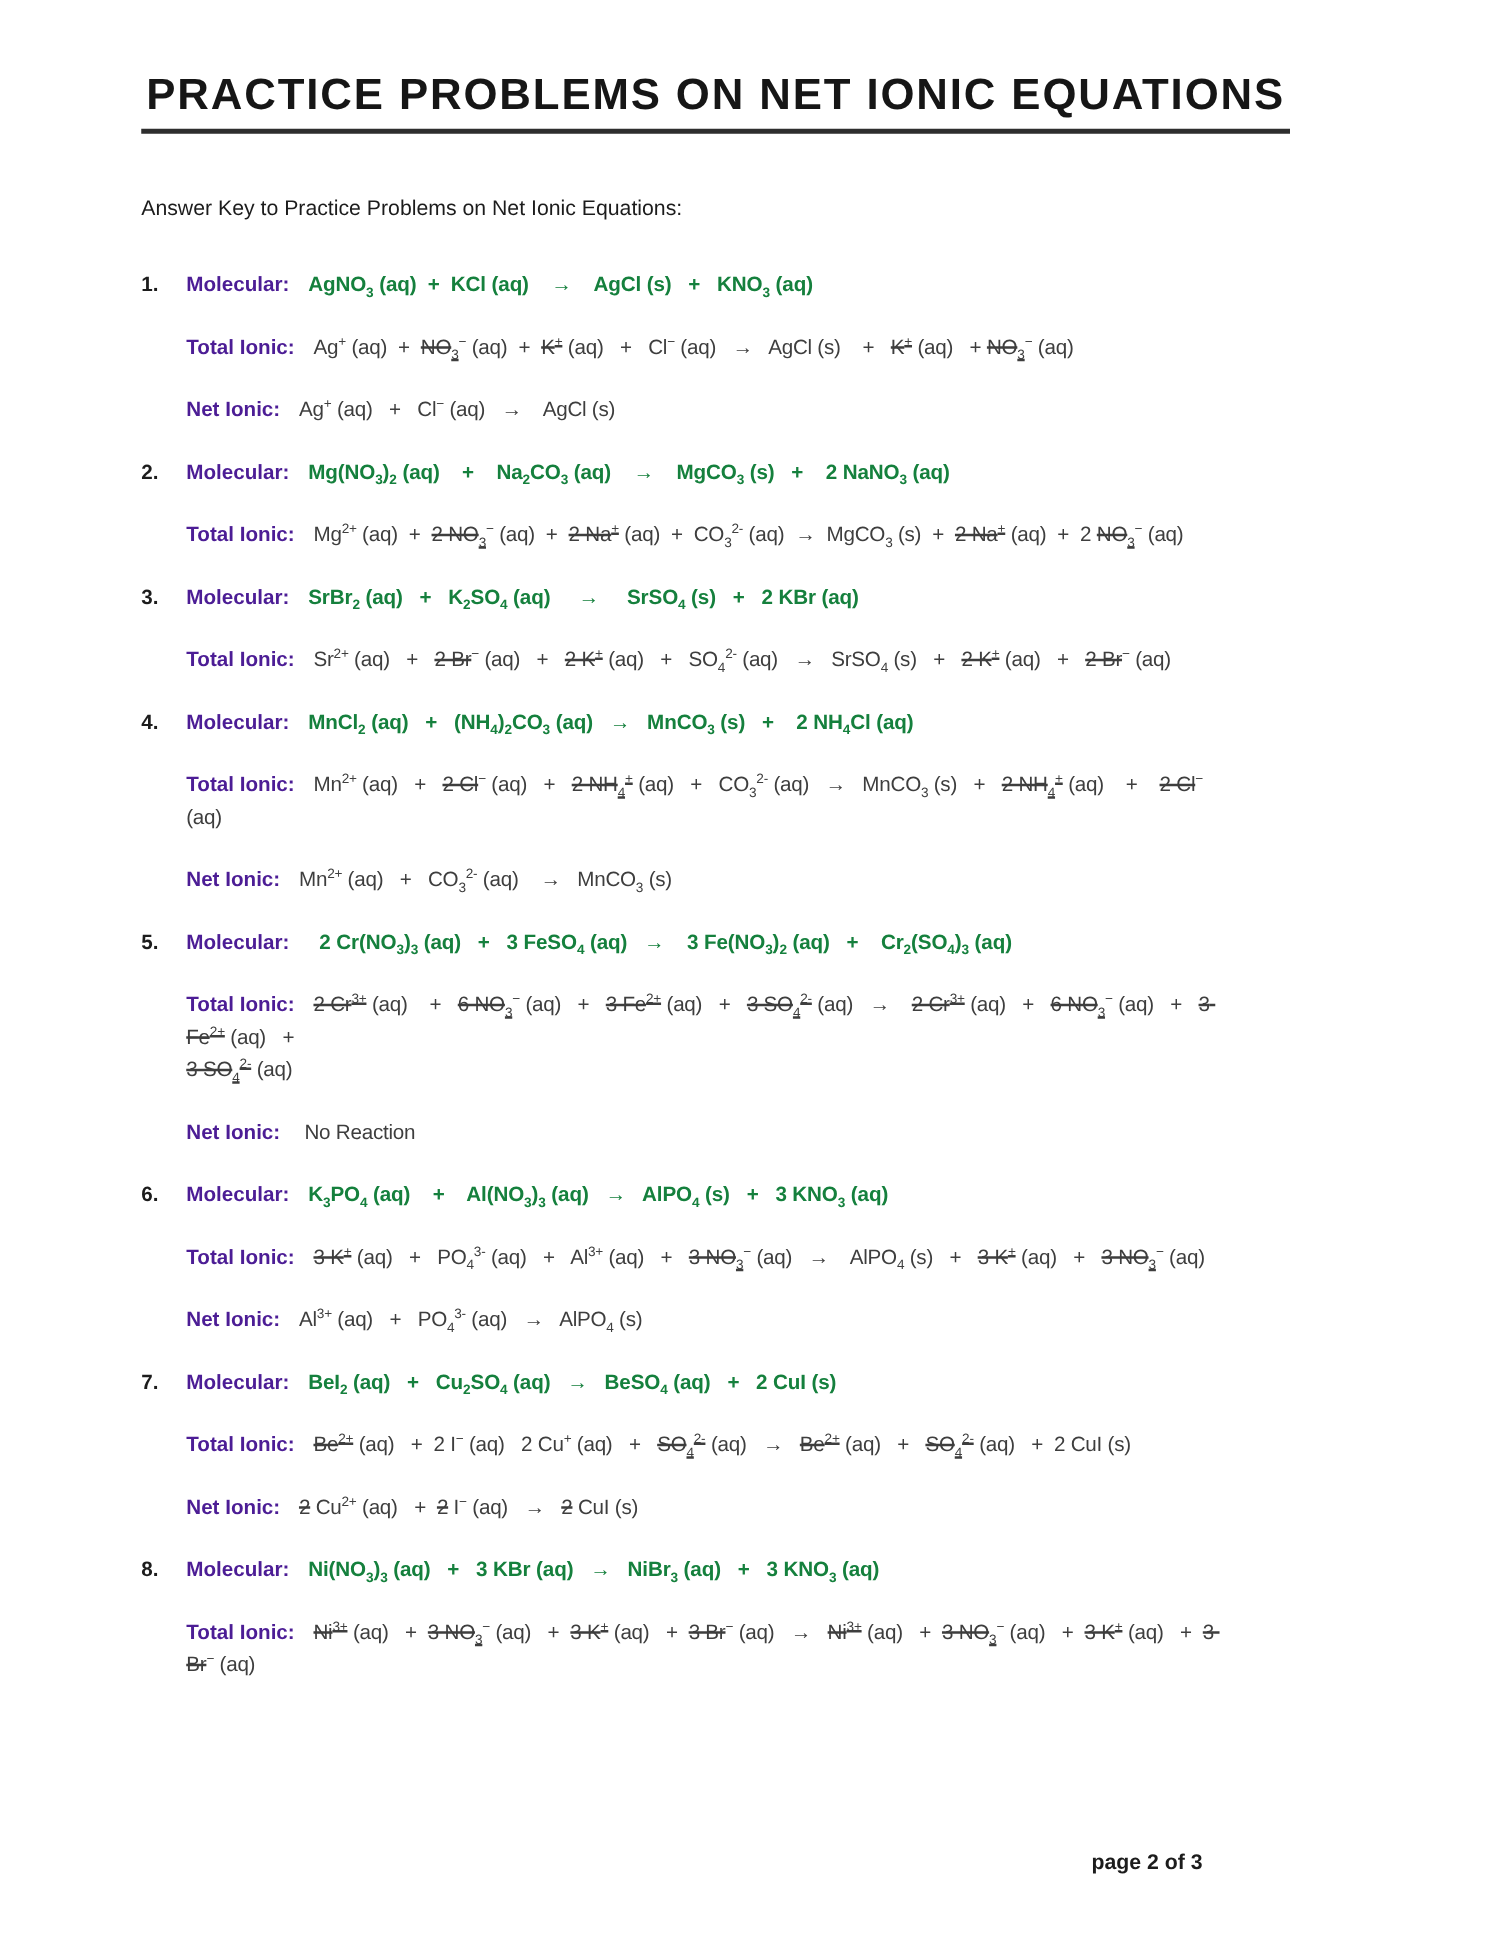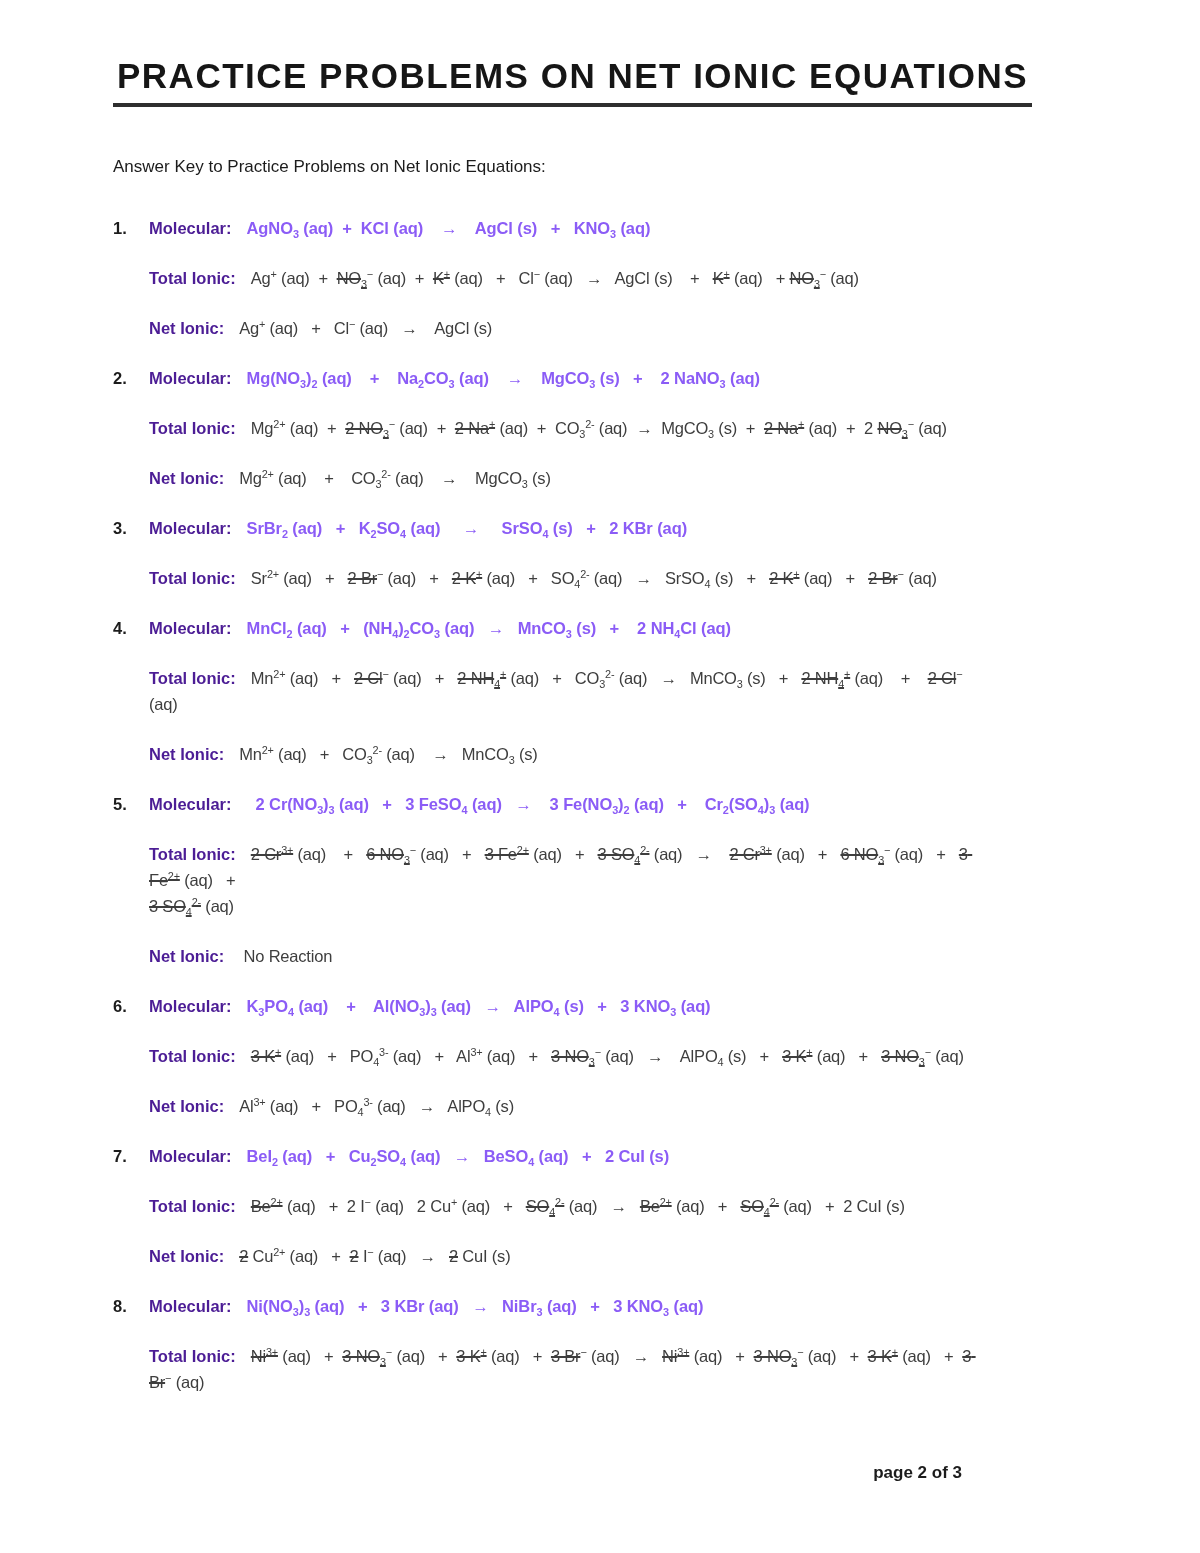--- a/index.html
+++ b/index.html
@@ -50,27 +50,27 @@
     font-weight: bold;
     color: #4c1d95;
     margin-right: 15px;
   }
   .eq {
     white-space: pre-wrap;
     color: #3e3e3e;
     font-weight: normal;
     letter-spacing: -0.2px;
   }
-  .eq.eqb { color: #8b5cf6; font-weight: bold; letter-spacing: -0.1px; text-align: right; }
+  .eq.eqb { color: #15803d; font-weight: bold; letter-spacing: -0.1px; text-align: right; }
   sub, sup { font-size: 66%; line-height: 0; }
   .st { text-decoration: line-through; text-decoration-thickness: 1.5px; }
   .footer {
     position: absolute;
     right: 108px;
-    bottom: 70px;
+    bottom: 53px;
     font-size: 17px;
     font-weight: bold;
     color: #1c1c1c;
   }
 </style>
 </head>
 <body>
 
 <div class="page">
   <div class="title-wrap">
@@ -90,24 +90,20 @@
     <span class="num"></span>
     <p class="eqp"><b class="label">Net Ionic:</b><span class="eq">Ag<sup>+</sup> (aq)   +   Cl<sup>−</sup> (aq)   →    AgCl (s)</span></p>
   </div>
       <div class="line">
     <span class="num">2.</span>
     <p class="eqp"><b class="label">Molecular:</b><span class="eq eqb">Mg(NO<sub>3</sub>)<sub>2</sub> (aq)    +    Na<sub>2</sub>CO<sub>3</sub> (aq)    →    MgCO<sub>3</sub> (s)   +    2 NaNO<sub>3</sub> (aq)</span></p>
   </div>
       <div class="line">
     <span class="num"></span>
     <p class="eqp"><b class="label">Total Ionic:</b><span class="eq">Mg<sup>2+</sup> (aq)  +  <span class="st">2 NO<sub>3</sub></span><sup>−</sup> (aq)  +  <span class="st">2 Na<sup>+</sup></span> (aq)  +  CO<sub>3</sub><sup>2-</sup> (aq)  →  MgCO<sub>3</sub> (s)  +  <span class="st">2 Na<sup>+</sup></span> (aq)  +  2 <span class="st">NO<sub>3</sub></span><sup>−</sup> (aq)</span></p>
-  </div>
-      <div class="line">
-    <span class="num"></span>
-    <p class="eqp"><b class="label">Net Ionic:</b><span class="eq">Mg<sup>2+</sup> (aq)    +    CO<sub>3</sub><sup>2-</sup> (aq)    →    MgCO<sub>3</sub> (s)</span></p>
   </div>
       <div class="line">
     <span class="num">3.</span>
     <p class="eqp"><b class="label">Molecular:</b><span class="eq eqb">SrBr<sub>2</sub> (aq)   +   K<sub>2</sub>SO<sub>4</sub> (aq)     →     SrSO<sub>4</sub> (s)   +   2 KBr (aq)</span></p>
   </div>
       <div class="line">
     <span class="num"></span>
     <p class="eqp"><b class="label">Total Ionic:</b><span class="eq">Sr<sup>2+</sup> (aq)   +   <span class="st">2 Br</span><sup>−</sup> (aq)   +   <span class="st">2 K<sup>+</sup></span> (aq)   +   SO<sub>4</sub><sup>2-</sup> (aq)   →   SrSO<sub>4</sub> (s)   +   <span class="st">2 K<sup>+</sup></span> (aq)   +   <span class="st">2 Br</span><sup>−</sup> (aq)</span></p>
   </div>
       <div class="line">

